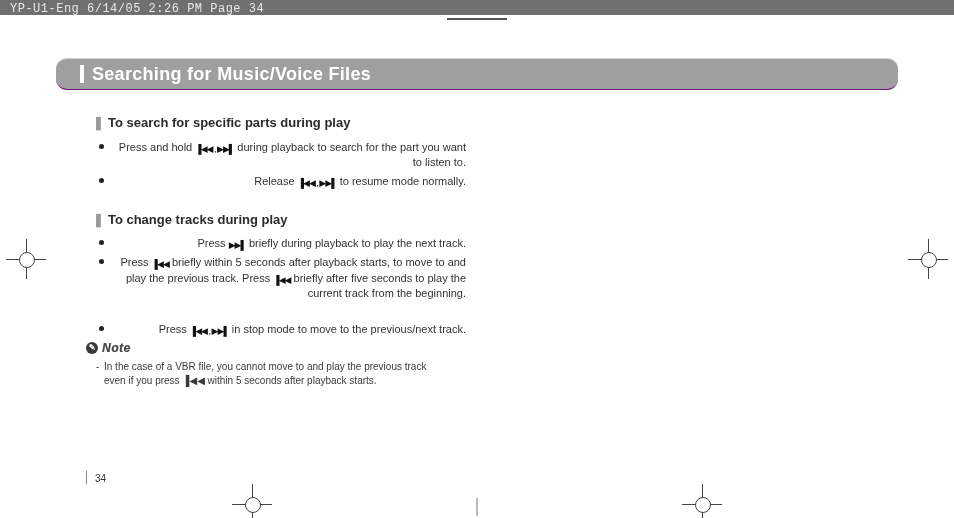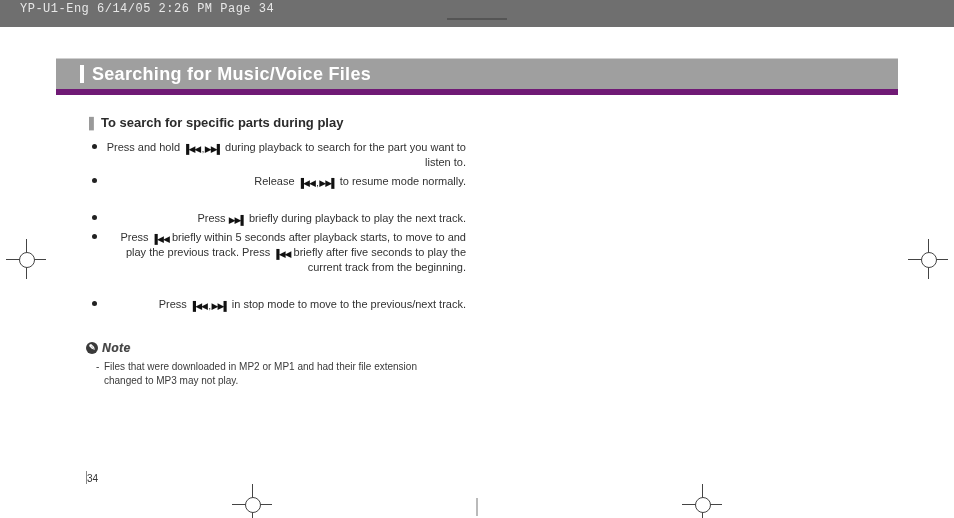--- a/index.html
+++ b/index.html
@@ -9,44 +9,45 @@
     height: 518px;
     background: #fff;
     font-family: Arial, Helvetica, sans-serif;
     color: #222;
     position: relative;
     overflow: hidden;
   }
   .meta-bar {
     position: absolute;
     top: 0; left: 0; right: 0;
-    height: 27px;
+    height: 15px;
     background: #6f6f6f;
     color: #e8e8e8;
     font-family: "Courier New", monospace;
     font-size: 12px;
     line-height: 18px;
-    padding-left: 20px;
+    padding-left: 10px;
     letter-spacing: 0.5px;
   }
   .page-frame {
     position: absolute;
     top: 40px;
     left: 56px;
     right: 56px;
     bottom: 28px;
   }
   .title-band {
     position: absolute;
     top: 18px;
     left: 0; right: 0;
     height: 30px;
     background: #9f9f9f;
     border-top: 1px solid #cfcfcf;
-    border-bottom: 6px solid #701a75;
+    border-bottom: 1px solid #701a75;
+    border-radius: 11px;
   }
   .title-accent {
     position: absolute;
     left: 24px; top: 6px; width: 4px; height: 18px; background: #fff;
   }
   .title-text {
     position: absolute;
     left: 36px; top: 0; height: 30px; line-height: 30px;
     color: #fff;
     font-weight: bold;
@@ -55,21 +56,21 @@
   }
   .body-col {
     position: absolute;
     left: 30px;
     top: 74px;
     width: 380px;
     font-size: 11px;
     line-height: 1.35;
     color: #323232;
   }
-  .sec { margin-bottom: 22px; }
+  .sec { margin-bottom: 22px; margin-left: 7px; }
   .sec-head {
     font-weight: bold;
     font-size: 13px;
     color: #2b2b2b;
     margin-bottom: 8px;
   }
   .sec-head .bar {
     color: #9a9a9a;
     margin-right: 4px;
     font-weight: bold;
@@ -129,21 +130,21 @@
   .note-list { list-style: none; margin: 0 0 0 10px; padding: 0; }
   .note-list > li { position: relative; padding-left: 8px; margin-bottom: 2px; }
   .note-list > li::before { content: "-"; position: absolute; left: 0; top: 0; }
   .page-num {
     position: absolute;
     left: 30px;
     bottom: 6px;
     font-size: 10px;
     color: #333;
     border-left: 1px solid #888;
-    padding-left: 0;
+    padding-left: 8px;
     padding-top: 2px;
   }
   
   .reg {
     position: absolute;
     width: 40px; height: 40px;
   }
   .reg .h { position: absolute; top: 50%; left: 0; right: 0; height: 1px; background: #444; }
   .reg .v { position: absolute; left: 50%; top: 0; bottom: 0; width: 1px; background: #444; }
   .reg .c { position: absolute; top: 50%; left: 50%; width: 14px; height: 14px; margin: -7px 0 0 -7px; border: 1px solid #444; border-radius: 50%; background: #fff; }
@@ -189,20 +190,23 @@
         <li>
           <span>Press and hold </span><span class="icon">▐◀◀ , ▶▶▌</span><span> during playback to search for the part you want to listen to.</span>
         </li>
         <li>
           <span>Release </span><span class="icon">▐◀◀ , ▶▶▌</span><span> to resume mode normally.</span>
         </li>
       </ul>
     </div>
 
     <div class="sec">
+      <div class="sec-head">
+        <span class="bar">❚</span><span>To change tracks during play</span>
+      </div>
       <ul class="bullets">
         <li>
           <span>Press </span><span class="icon">▶▶▌</span><span> briefly during playback to play the next track.</span>
         </li>
         <li>
           <span>Press </span><span class="icon">▐◀◀</span><span> briefly within 5 seconds after playback starts, to move to and play the previous track. Press </span><span class="icon">▐◀◀</span><span> briefly after five seconds to play the current track from the beginning.</span>
         </li>
       </ul>
     </div>
 
@@ -215,21 +219,21 @@
     </div>
 
   </div>
 
   <div class="note-block">
     <div class="note-head">
       <span class="badge">✎</span>
       <span class="label">Note</span>
     </div>
     <ul class="note-list">
-      <li>Files that were downloaded in MP2 or MP1 and had their file extension changed to MP3 may not play.</li>
+      <li>In the case of a VBR file, you cannot move to and play the previous track even if you press  ▐◀◀  within 5 seconds after playback starts.</li>
     </ul>
   </div>
 
   <div class="page-num">34</div>
 
 </div>
 
 <div class="reg reg-left">
     <div class="h"></div>
     <div class="v"></div>

